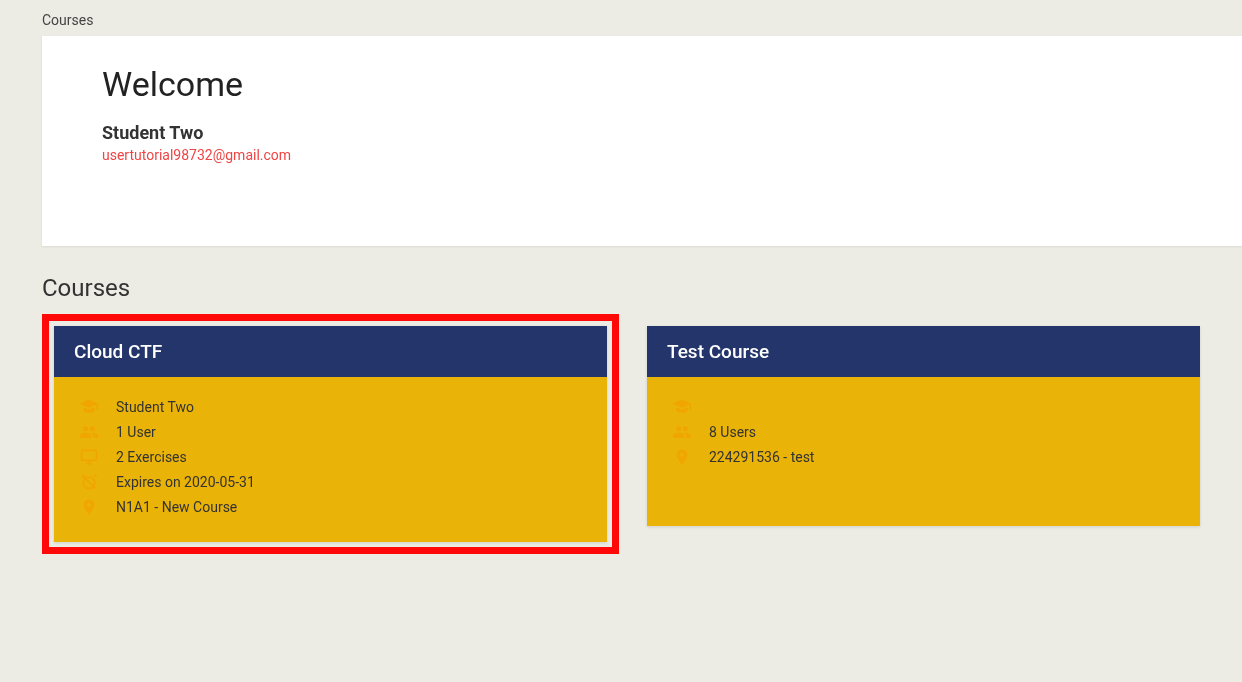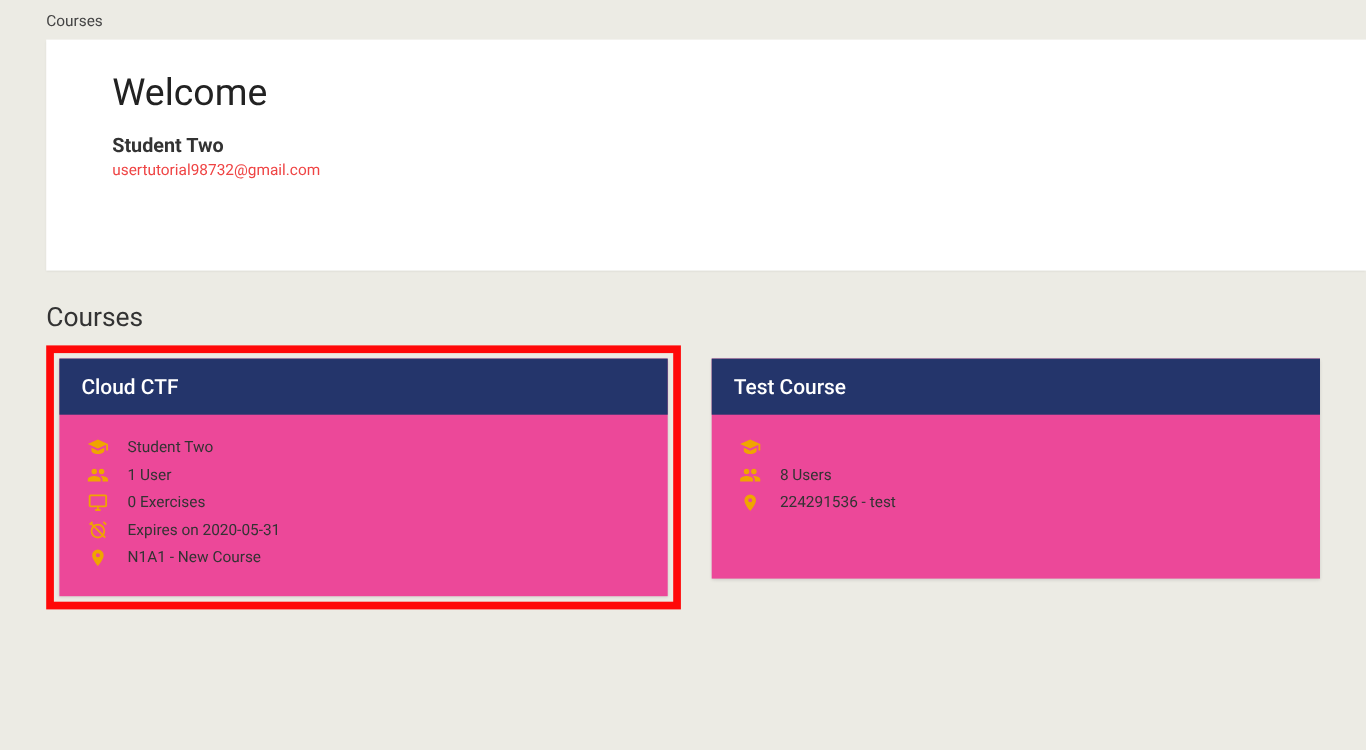--- a/index.html
+++ b/index.html
@@ -50,21 +50,21 @@
     color: #333;
     margin: 28px 0 12px 42px;
   }
   .courses-row {
     display: flex;
     gap: 28px;
     padding: 0 42px;
     align-items: flex-start;
   }
   .course-card {
-    background: #ec4899;
+    background: #eab308;
     flex: 1;
     box-shadow: 0 1px 3px rgba(0,0,0,0.12);
     display: flex;
     flex-direction: column;
     min-height: 200px;
   }
   .course-header {
     background: #24356b;
     color: #fff;
     font-size: 19px;
@@ -148,21 +148,21 @@
             <span>1 User</span>
           </div>
 
           <div class="row">
             <span class="ic">
               <svg width="20" height="20" viewBox="0 0 24 24" fill="none" stroke="#f0a500" stroke-width="2">
                   <rect x="3" y="4" width="18" height="12" rx="1"></rect>
                   <path d="M9 20h6M12 16v4"></path>
                 </svg>
             </span>
-            <span>0 Exercises</span>
+            <span>2 Exercises</span>
           </div>
 
           <div class="row">
             <span class="ic">
               <svg width="20" height="20" viewBox="0 0 24 24" fill="none" stroke="#f0a500" stroke-width="2">
                   <circle cx="12" cy="13" r="7"></circle>
                   <path d="M4 4l16 16M6 3 3 6M18 3l3 3"></path>
                 </svg>
             </span>
             <span>Expires on 2020-05-31</span>

